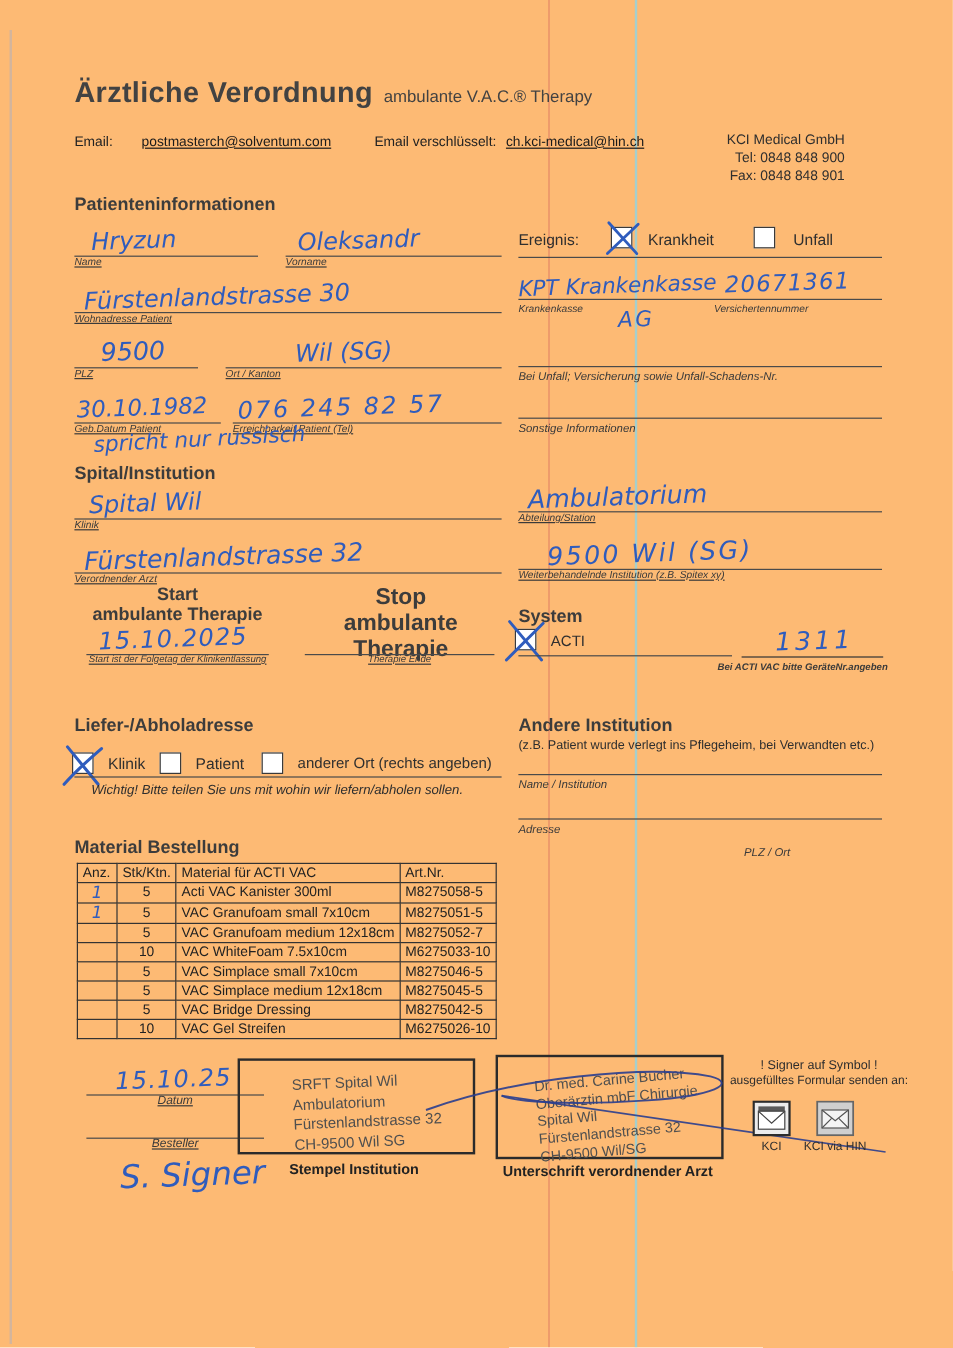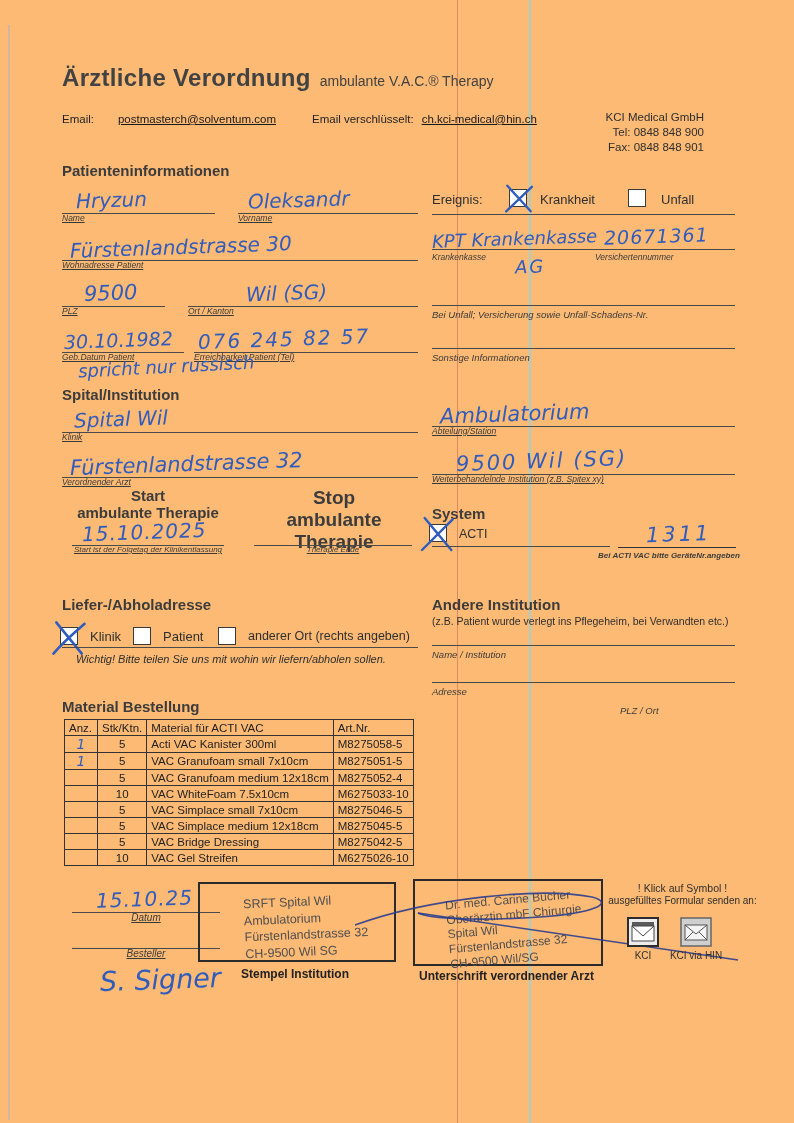--- a/index.html
+++ b/index.html
@@ -222,21 +222,21 @@
     <tr>
       <td class="anz">1</td>
       <td class="c">5</td>
       <td>VAC Granufoam small 7x10cm</td>
       <td>M8275051-5</td>
     </tr>
     <tr>
       <td class="anz"></td>
       <td class="c">5</td>
       <td>VAC Granufoam medium 12x18cm</td>
-      <td>M8275052-4</td>
+      <td>M8275052-7</td>
     </tr>
     <tr>
       <td class="anz"></td>
       <td class="c">10</td>
       <td>VAC WhiteFoam 7.5x10cm</td>
       <td>M6275033-10</td>
     </tr>
     <tr>
       <td class="anz"></td>
       <td class="c">5</td>
@@ -293,21 +293,21 @@
     </div>
   </div>
   <div class="stampcap" style="left:404px;top:969px;width:205px;">Unterschrift verordnender Arzt</div>
 
   <svg class="abs" style="left:330px;top:875px;overflow:visible;" width="420" height="95" viewBox="0 0 420 95">
     <path d="M 25 50 C 100 23 210 12 262 22 C 285 28 265 38 210 42 C 150 46 100 44 88 38" stroke="#2a3e8f" stroke-width="1.6" fill="none" opacity=".9"></path>
     <path d="M 88 38 L 408 85" stroke="#2a3e8f" stroke-width="1.4" fill="none" opacity=".9"></path>
   </svg>
 
   <div class="abs" style="left:600px;top:882px;width:165px;text-align:center;font-size:10.5px;color:#2e2e2e;line-height:1.25;">
-    <div>! Klick auf Symbol !</div>
+    <div>! Signer auf Symbol !</div>
     <div style="font-size:10px;">ausgefülltes Formular senden an:</div>
   </div>
   <span class="abs" style="left:627px;top:917px;">
     <svg width="32" height="30">
         <rect x="1" y="1" width="30" height="28" fill="#ececec" stroke="#2c2c2c" stroke-width="2"></rect>
       <rect x="5" y="5" width="22" height="4" fill="#5a5a5a"></rect>
       <rect x="5" y="9" width="22" height="15" fill="#fff" stroke="#444" stroke-width="1"></rect>
       <path d="M5 9 L16 19 L27 9" stroke="#444" stroke-width="1" fill="none"></path>
       </svg>
   </span>

